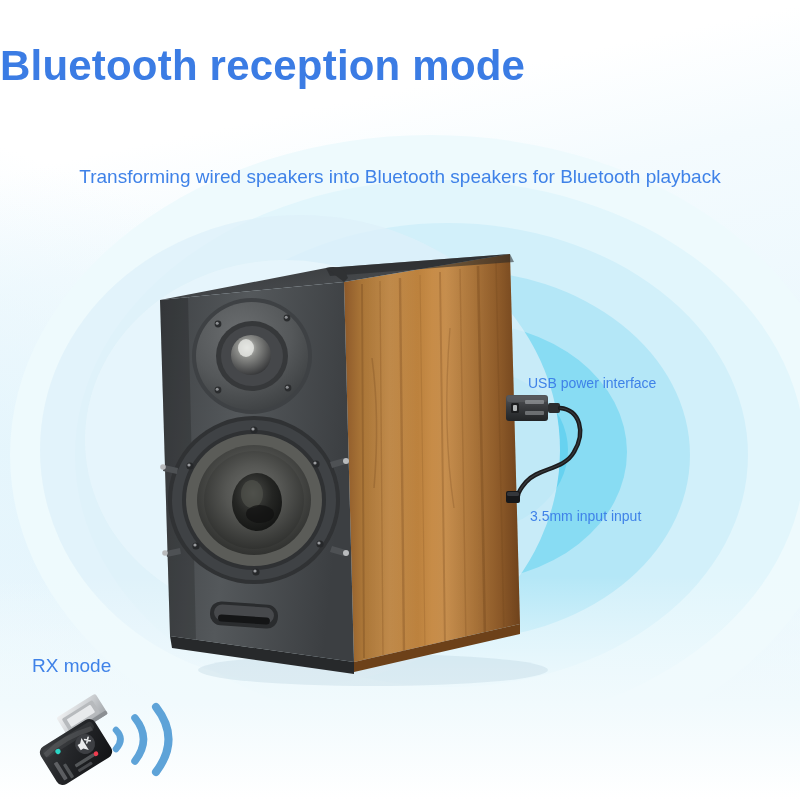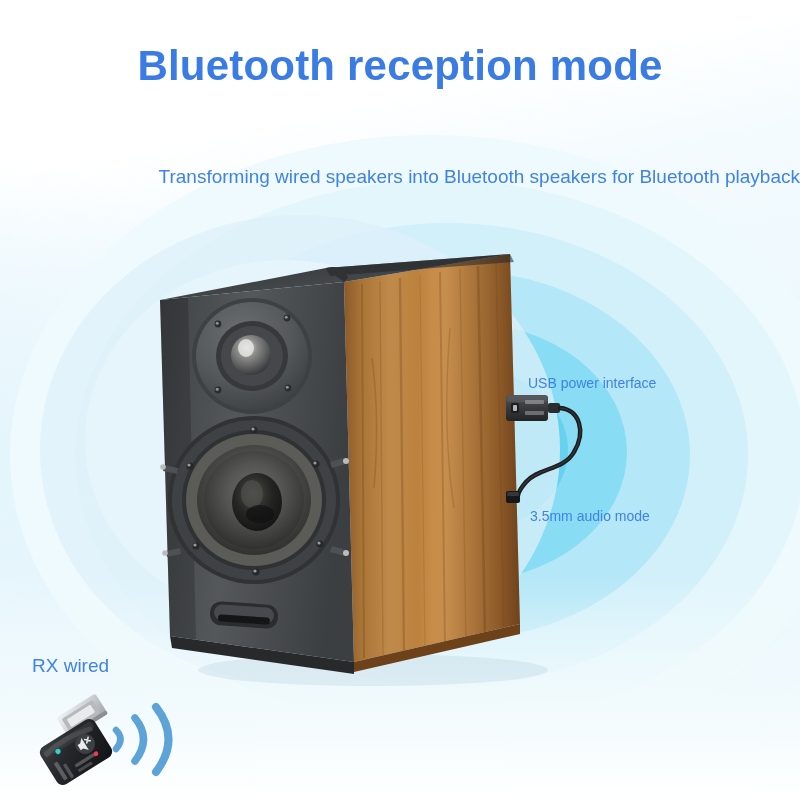--- a/index.html
+++ b/index.html
@@ -21,26 +21,26 @@
   }
   #bg-bottom{
     background:linear-gradient(to bottom,rgba(255,255,255,0) 72%,#f1fafd 88%,#ffffff 100%);
   }
 
   
   #ripples{position:absolute;left:0;top:0;width:800px;height:800px;}
 
   
   #title{
-    position:absolute;left:0;right:0;top:44px;text-align:center;
+    position:absolute;left:0;right:0;top:44px;text-align:left;
     font-size:42px;font-weight:bold;color:#3b7ce4;letter-spacing:.2px;
     line-height:1.05;white-space:nowrap;
   }
   #subtitle{
-    position:absolute;left:0;right:0;top:166px;text-align:right;
+    position:absolute;left:0;right:0;top:166px;text-align:center;
     font-size:19px;font-weight:normal;color:#3f82e8;white-space:nowrap;
   }
 
   
   .callout{
     position:absolute;font-size:14px;color:#3f82e8;white-space:nowrap;
   }
   #label-usb{left:528px;top:375px;}
   #label-aux{left:530px;top:508px;}
   #label-rx{left:32px;top:655px;font-size:19px;}
@@ -261,22 +261,22 @@
 
       <path d="M62,18 C82,20 88,42 76,62 C66,80 40,78 28,92 C22,99 20,103 20,106" stroke="#1b1c1e" stroke-width="4.4" fill="none" stroke-linecap="round"></path>
       <path d="M62,18 C82,20 88,42 76,62 C66,80 40,78 28,92 C22,99 20,103 20,106" stroke="#55585b" stroke-width="1.2" fill="none" stroke-linecap="round" opacity="0.5"></path>
 
       <rect x="8" y="101" width="14" height="12" rx="2" fill="#17181a"></rect>
       <rect x="9" y="102" width="12" height="4" rx="1.5" fill="#43454a" opacity="0.7"></rect>
     </svg>
   </div>
 
   <div class="callout" id="label-usb">USB power interface</div>
-  <div class="callout" id="label-aux">3.5mm audio mode</div>
-  <div class="callout" id="label-rx">RX wired</div>
+  <div class="callout" id="label-aux">3.5mm input input</div>
+  <div class="callout" id="label-rx">RX mode</div>
 
   <div id="dongle">
     <svg width="110" height="100" viewBox="0 0 110 100">
       <defs>
         <linearGradient id="dgBody" x1="0" y1="0" x2="1" y2="1">
           <stop offset="0%" stop-color="#3b3d40"></stop>
           <stop offset="40%" stop-color="#25272a"></stop>
           <stop offset="100%" stop-color="#121315"></stop>
         </linearGradient>
         <linearGradient id="usbMetal" x1="0" y1="0" x2="1" y2="1">

